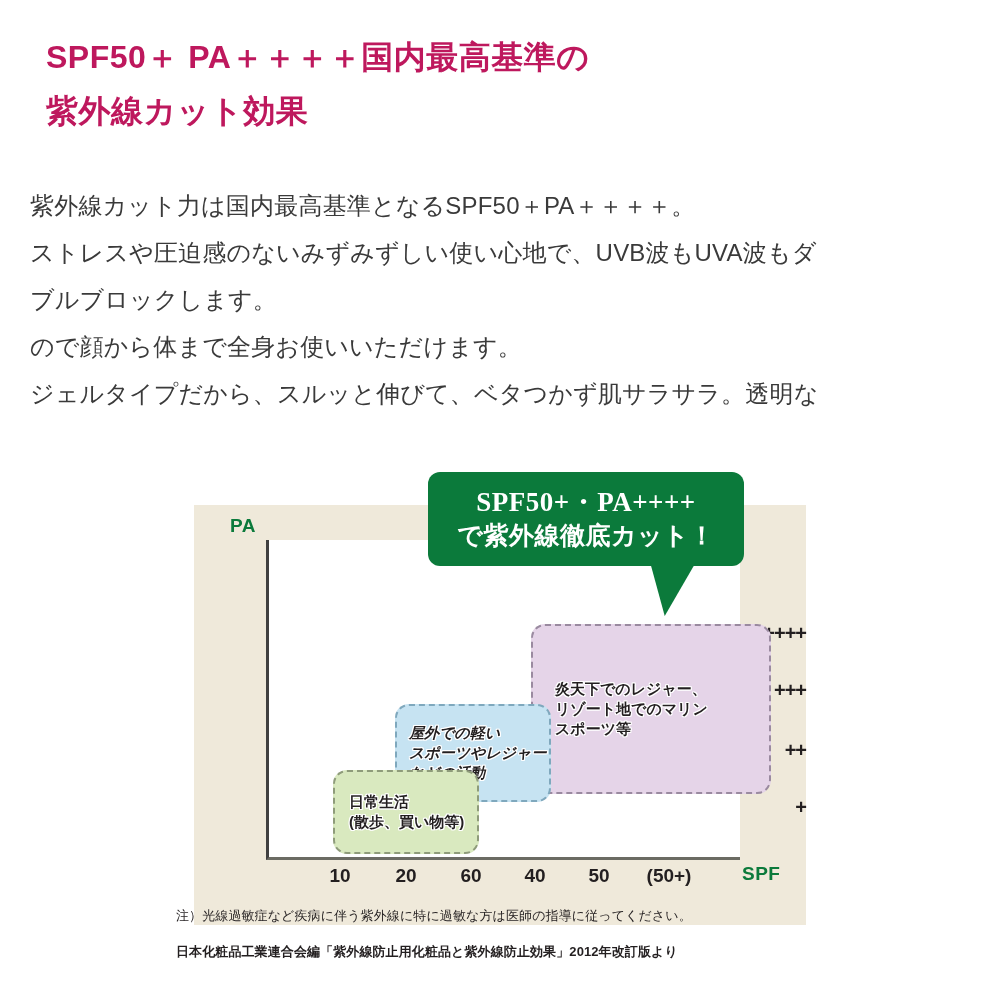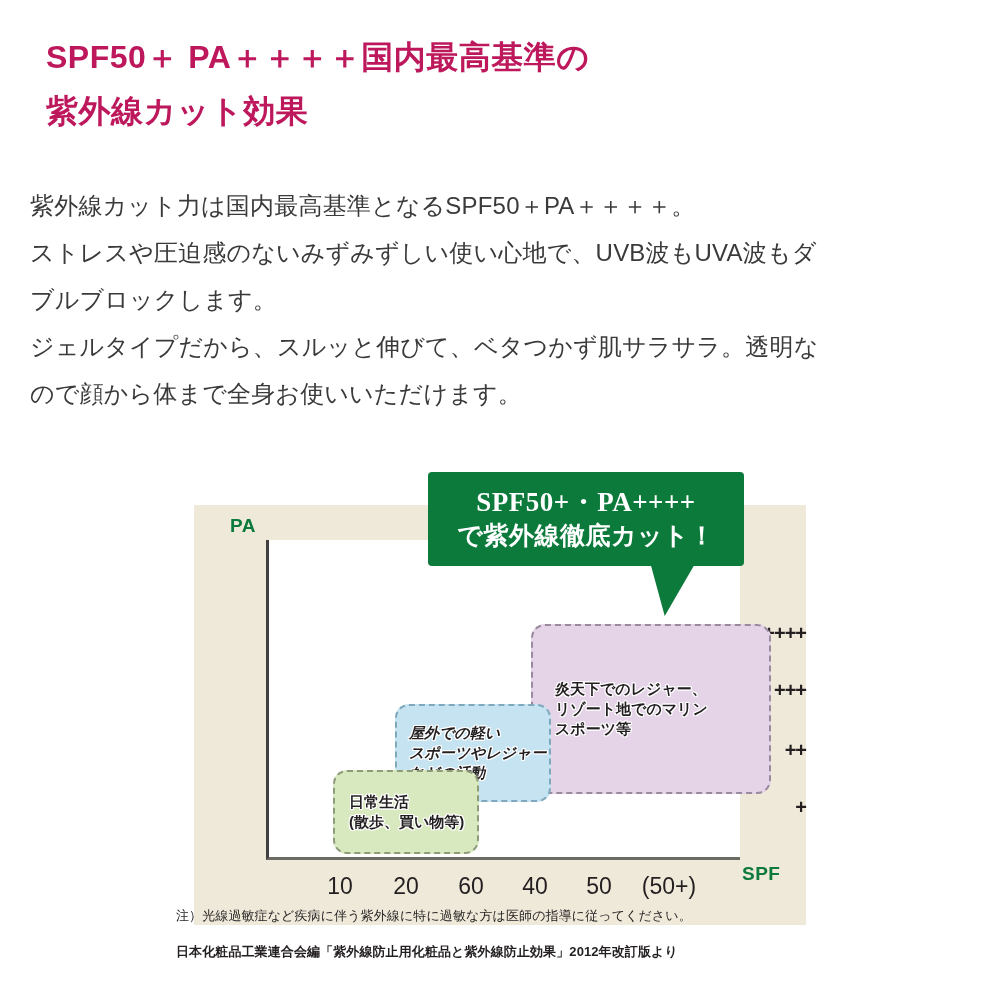--- a/index.html
+++ b/index.html
@@ -97,23 +97,23 @@
     transform: translateY(-50%);
   }
   #ytick0 { top: 128px; }
   #ytick1 { top: 185px; }
   #ytick2 { top: 245px; }
   #ytick3 { top: 302px; }
 
   
   .x-tick {
     position: absolute;
-    top: 368px;
-    font-size: 23px;
-    font-weight: 400;
+    top: 360px;
+    font-size: 19px;
+    font-weight: 700;
     color: #231f20;
     text-align: center;
     transform: translateX(-50%);
     white-space: nowrap;
   }
 
   
   .region {
     position: absolute;
     border-radius: 14px;
@@ -163,21 +163,21 @@
   #region-leisure .region-label { padding-left: 22px; }
 
   
   #callout {
     position: absolute;
     left: 428px;
     top: 472px;
     width: 316px;
     height: 94px;
     background: #0b7a3b;
-    border-radius: 4px;
+    border-radius: 12px;
     z-index: 5;
     text-align: right;
   }
   #callout-text {
     position: absolute;
     inset: 0;
     display: flex;
     flex-direction: column;
     align-items: center;
     justify-content: center;
@@ -220,22 +220,22 @@
 
 <div id="headline">
   <span class="hl-line">SPF50＋ PA＋＋＋＋国内最高基準の</span>
   <span class="hl-line">紫外線カット効果</span>
 </div>
 
 <div id="bodycopy">
   <span class="bc-line">紫外線カット力は国内最高基準となるSPF50＋PA＋＋＋＋。</span>
   <span class="bc-line">ストレスや圧迫感のないみずみずしい使い心地で、UVB波もUVA波もダ</span>
   <span class="bc-line">ブルブロックします。</span>
+  <span class="bc-line">ので顔から体まで全身お使いいただけます。</span>
   <span class="bc-line">ジェルタイプだから、スルッと伸びて、ベタつかず肌サラサラ。透明な</span>
-  <span class="bc-line">ので顔から体まで全身お使いいただけます。</span>
 </div>
 
 <div id="figure">
 
   <span class="axis-title" id="pa-axis-title">PA</span>
   <span class="axis-title" id="spf-axis-title">SPF</span>
 
   <span class="y-tick" id="ytick0">++++</span>
   <span class="y-tick" id="ytick1">+++</span>
   <span class="y-tick" id="ytick2">++</span>

